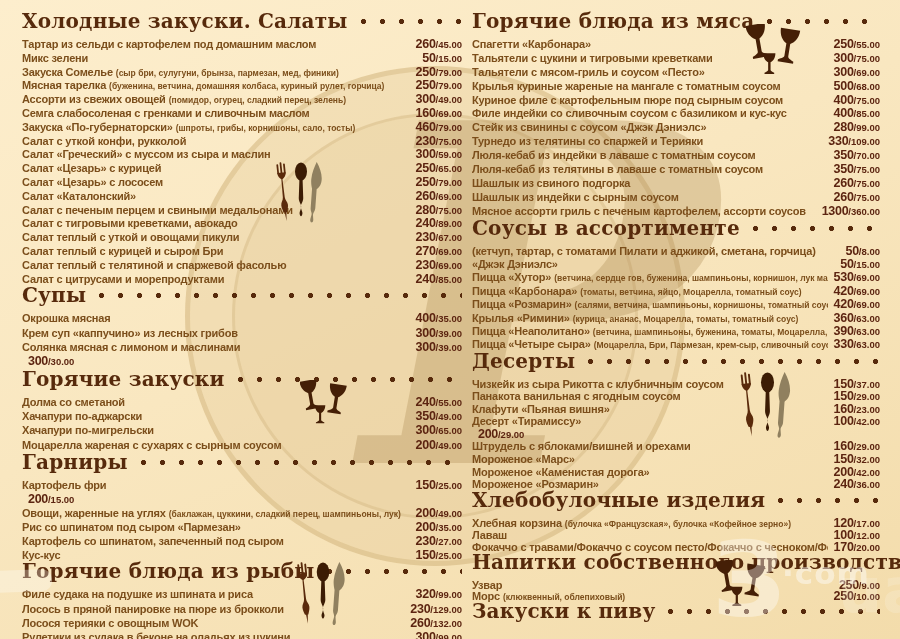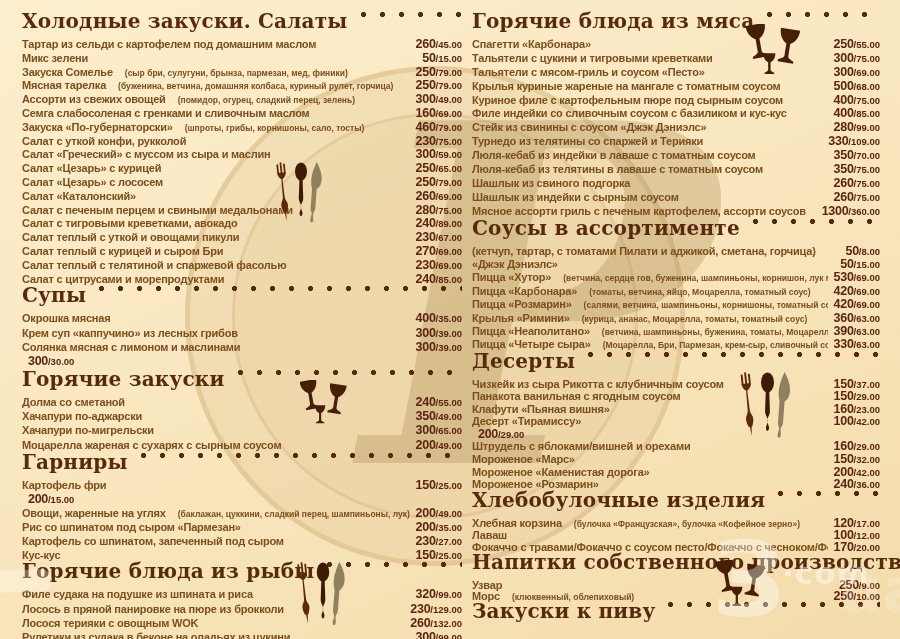--- a/index.html
+++ b/index.html
@@ -26,39 +26,39 @@
     font-family:"DejaVu Serif",serif; font-style:italic; font-weight:bold;
     font-size:470px; line-height:560px; text-align:center;
     color:rgba(160,126,68,.28); pointer-events:none;
   }
   
   .col{position:absolute; top:8px;}
   .col.left{left:22px; width:440px;}
   .col.right{left:472px; width:408px;}
   .sec{--row-h:14px;}
   .h{
-    display:flex; align-items:flex-start; margin:3px 0 2px;
+    display:flex; align-items:center; margin:3px 0 2px;
     font-family:"DejaVu Serif",serif; font-weight:bold;
     font-size:20px; line-height:21px; color:#572a0c; letter-spacing:.2px;
     white-space:nowrap;
   }
   .h .dots{
     flex:1; margin-left:12px; height:7px; min-width:14px;
     background-image:radial-gradient(circle at 3.5px 3.5px,#572a0c 2.3px,rgba(0,0,0,0) 2.9px);
     background-size:19px 7px; background-repeat:repeat-x;
   }
   .row{
     display:flex; align-items:baseline; height:var(--row-h);
     white-space:nowrap;
   }
   .nm{
     flex:1; overflow:hidden; color:#7b4e1b; font-weight:bold;
     font-size:11px; letter-spacing:-.2px;
   }
-  .note{font-size:8.5px; margin-left:12px; letter-spacing:0;}
+  .note{font-size:8.5px; margin-left:3px; letter-spacing:0;}
   .pr{margin-left:6px; color:#5c2410; font-weight:bold;}
   .pr b{font-size:12.5px; letter-spacing:-.3px;}
   .pr .sub{font-size:9.5px;}
   
   .deco{position:absolute; pointer-events:none;}
   
   .wm{position:absolute; color:#fff; font-weight:bold; font-family:"DejaVu Sans",sans-serif; pointer-events:none;}
   .wm.glyph{left:712px; top:528px; font-size:104px; line-height:104px; opacity:.38;}
   .wm.dom{left:782px; top:558px; font-size:31px; line-height:30px; opacity:.45; letter-spacing:1px;}
   .wm.suffix{left:838px; top:560px; font-size:62px; line-height:62px; opacity:.16;}

